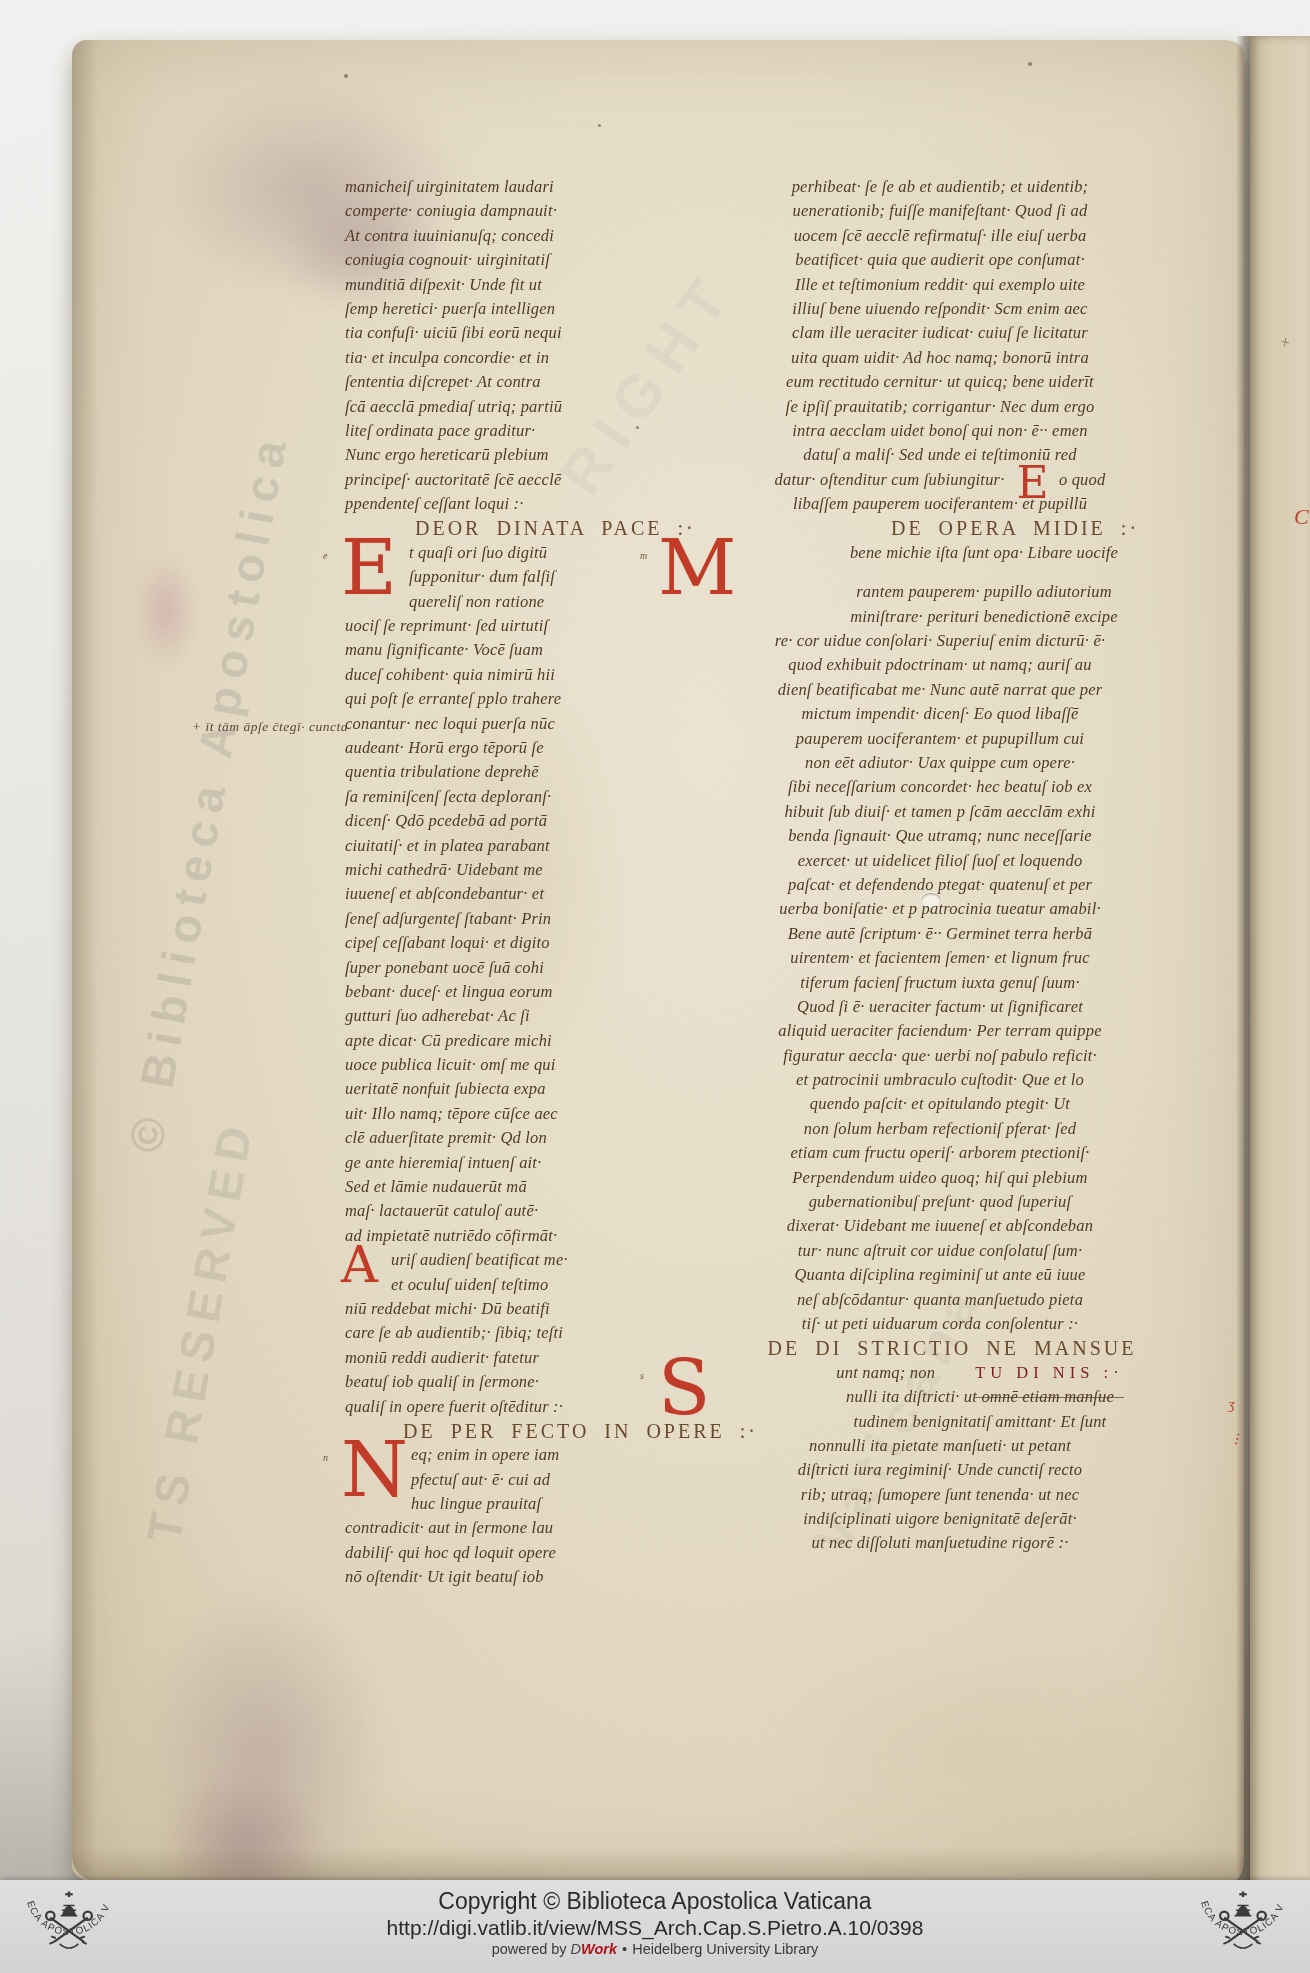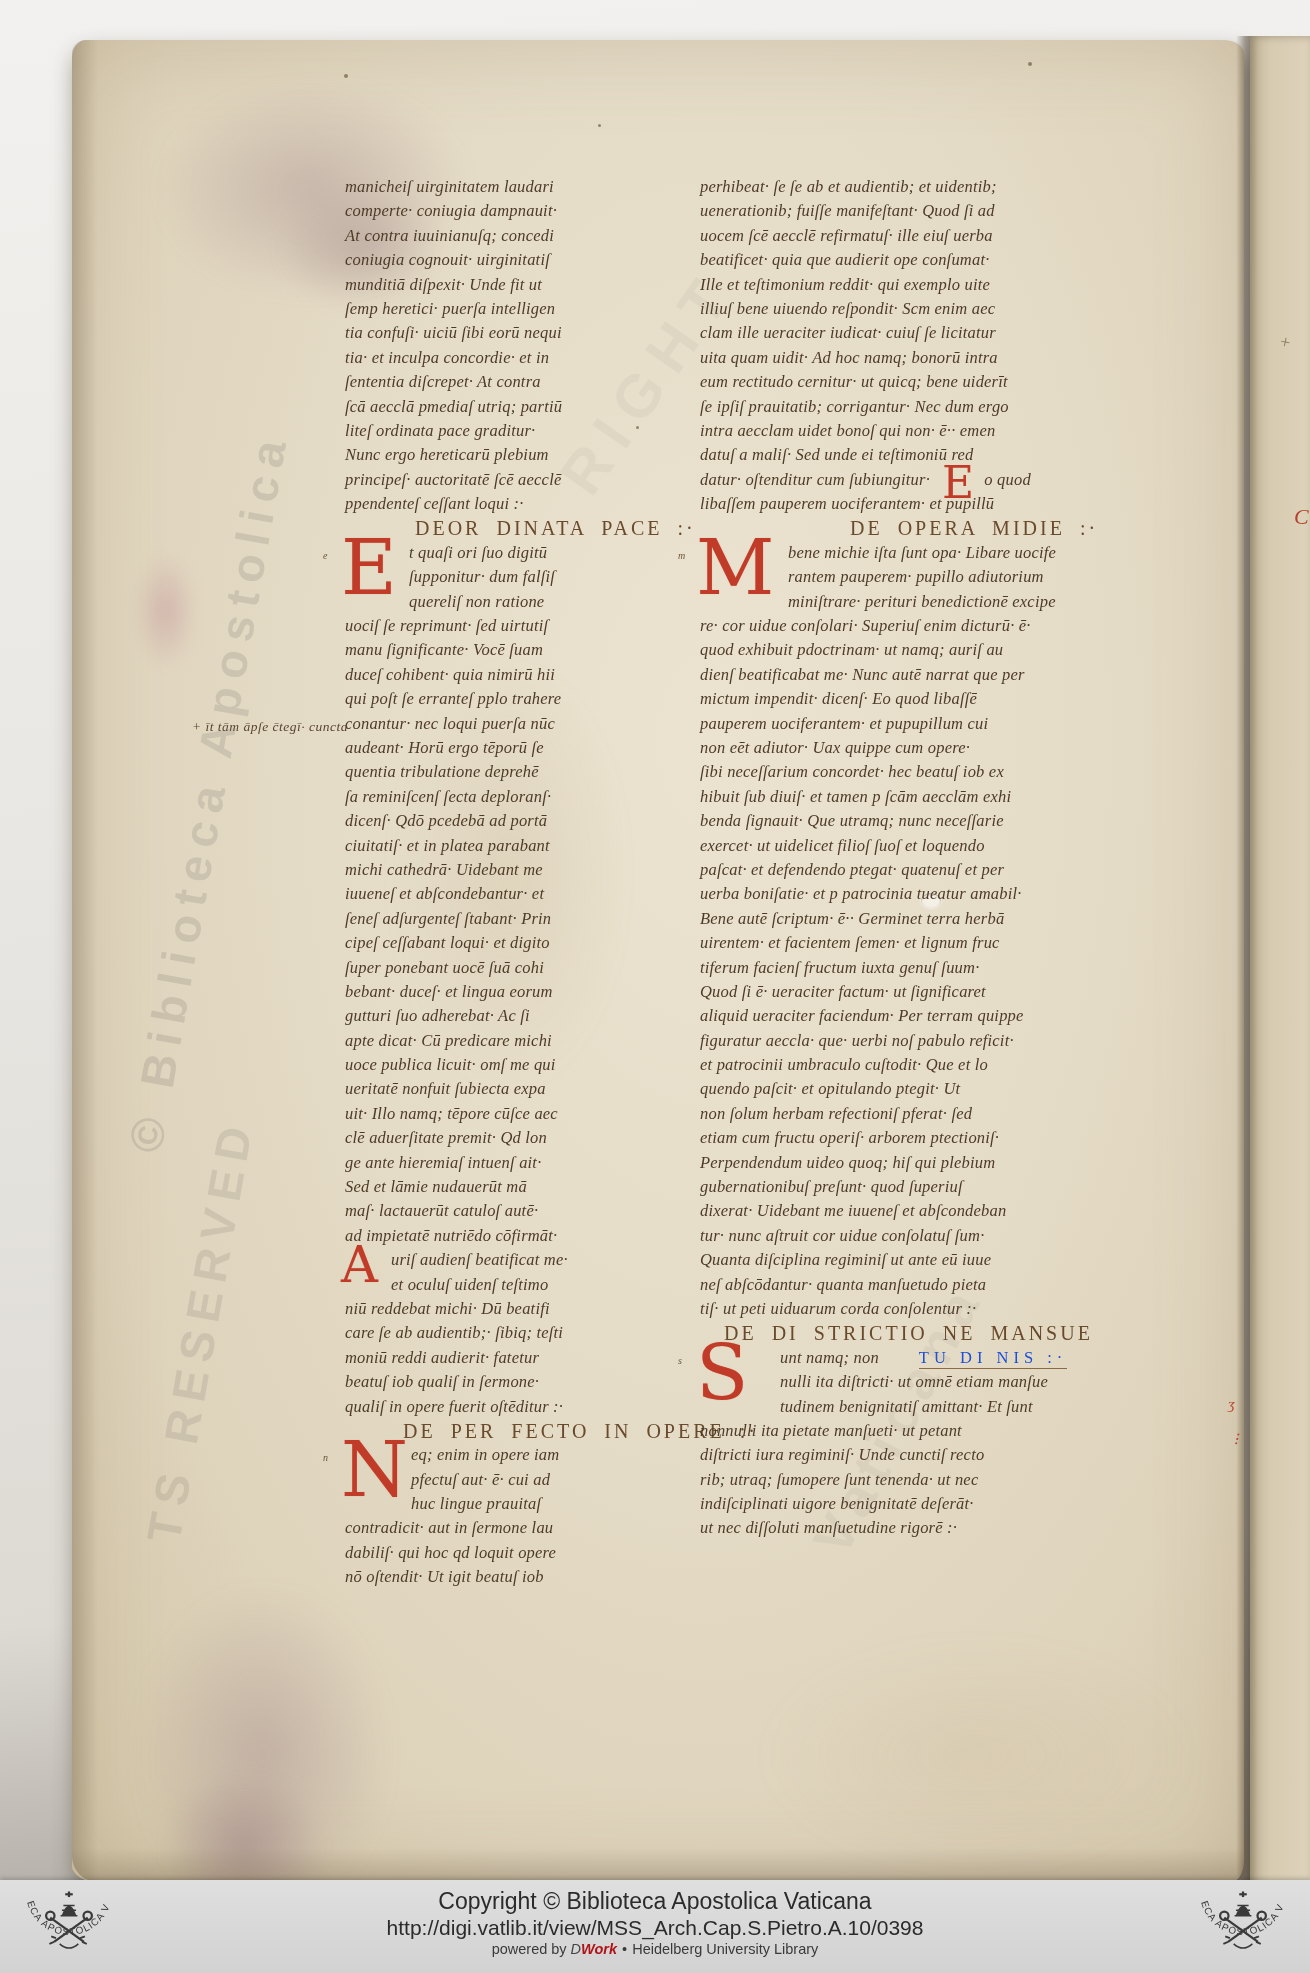--- a/index.html
+++ b/index.html
@@ -66,39 +66,39 @@
   .wm2{left:200px;top:1330px;font-size:47px;letter-spacing:9px;opacity:.17;transform:translate(-50%,-50%) rotate(-80deg);}
   .wm3{left:648px;top:382px;font-size:60px;letter-spacing:14px;opacity:.07;transform:translate(-50%,-50%) rotate(-55deg);}
   .wm4{left:898px;top:1418px;font-size:54px;letter-spacing:10px;opacity:.08;transform:translate(-50%,-50%) rotate(-62deg);}
   
   :root{--lh:24.4px;--ink:#4e3b27;--rubric:#c03b28;}
   .mcol{
     position:absolute;top:175px;color:var(--ink);
     font-style:italic;font-size:16.5px;letter-spacing:.2px;
   }
   #col1{left:345px;width:322px;}
-  #col2{left:700px;width:556px;}
+  #col2{left:662px;width:556px;text-align:center;}
   .mline{position:relative;height:var(--lh);line-height:var(--lh);white-space:nowrap;}
   .mhead{
     font-style:normal;letter-spacing:3px;word-spacing:7px;
     color:#6a4a2c;font-size:20px;
   }
   .drop{
     position:absolute;left:-4px;top:-4px;line-height:.82;
     color:var(--rubric);font-style:normal;font-family:"DejaVu Serif",serif;
     text-shadow:0 0 1px rgba(192,59,40,.4);
   }
   .guide{position:absolute;left:-22px;top:3px;font-size:10px;color:#6b5638;font-style:italic;}
   .inlred{
     color:var(--rubric);font-family:"DejaVu Serif",serif;font-style:normal;
     font-size:44px;line-height:0;vertical-align:-13px;margin:0 10px 0 12px;
   }
   .uhead{
-    margin-left:40px;font-style:normal;letter-spacing:5px;color:#1d4ed8;
-    border-bottom:1px solid rgba(122,86,50,.85);padding-bottom:1px;
+    margin-left:40px;font-style:normal;letter-spacing:5px;color:#7f1d1d;
+    border-bottom:1px solid rgba(122,86,50,.85);padding-bottom:15px;
   }
   .margnote{
     position:absolute;left:192px;top:719px;font-size:13.5px;font-style:italic;
     color:#5a4530;letter-spacing:.5px;white-space:nowrap;
   }
   .redsquiggle{position:absolute;color:#c0422c;font-size:15px;font-style:italic;}
   
   .footer{
     position:absolute;left:0;right:0;bottom:0;height:93px;
     background:linear-gradient(#dfdfdf,#d2d2d2);
@@ -214,21 +214,21 @@
     <div class="mline"><span>clam ille ueraciter iudicat· cuiuſ ſe licitatur</span></div>
     <div class="mline"><span>uita quam uidit· Ad hoc namq; bonorū intra</span></div>
     <div class="mline"><span>eum rectitudo cernitur· ut quicq; bene uiderīt</span></div>
     <div class="mline"><span>ſe ipſiſ prauitatib; corrigantur· Nec dum ergo</span></div>
     <div class="mline"><span>intra aecclam uidet bonoſ qui non· ē·· emen</span></div>
     <div class="mline"><span>datuſ a maliſ· Sed unde ei teſtimoniū red</span></div>
     <div class="mline"><span>datur· oſtenditur cum ſubiungitur·</span><span class="inlred">E</span><span>o quod</span></div>
     <div class="mline"><span>libaſſem pauperem uociferantem· et pupillū</span></div>
     <div class="mline mhead" style="padding-left: 150px;">DE OPERA MIDIE :·</div>
     <div class="mline" style="padding-left: 88px;"><span class="drop" style="font-size: 76.5px;">M</span><span class="guide">m</span><span>bene michie iſta ſunt opa· Libare uocife</span></div>
-    <div class="mline" style="padding-left: 88px;"><span>rantem pauperem· pupillo adiutorium</span></div>
+    <div class="mline" style="padding-left: 88px; margin-top: 15px;"><span>rantem pauperem· pupillo adiutorium</span></div>
     <div class="mline" style="padding-left: 88px;"><span>miniſtrare· perituri benedictionē excipe</span></div>
     <div class="mline"><span>re· cor uidue conſolari· Superiuſ enim dicturū· ē·</span></div>
     <div class="mline"><span>quod exhibuit pdoctrinam· ut namq; auriſ au</span></div>
     <div class="mline"><span>dienſ beatificabat me· Nunc autē narrat que per</span></div>
     <div class="mline"><span>mictum impendit· dicenſ· Eo quod libaſſē</span></div>
     <div class="mline"><span>pauperem uociferantem· et pupupillum cui</span></div>
     <div class="mline"><span>non eēt adiutor· Uax quippe cum opere·</span></div>
     <div class="mline"><span>ſibi neceſſarium concordet· hec beatuſ iob ex</span></div>
     <div class="mline"><span>hibuit ſub diuiſ· et tamen p ſcām aecclām exhi</span></div>
     <div class="mline"><span>benda ſignauit· Que utramq; nunc neceſſarie</span></div>

